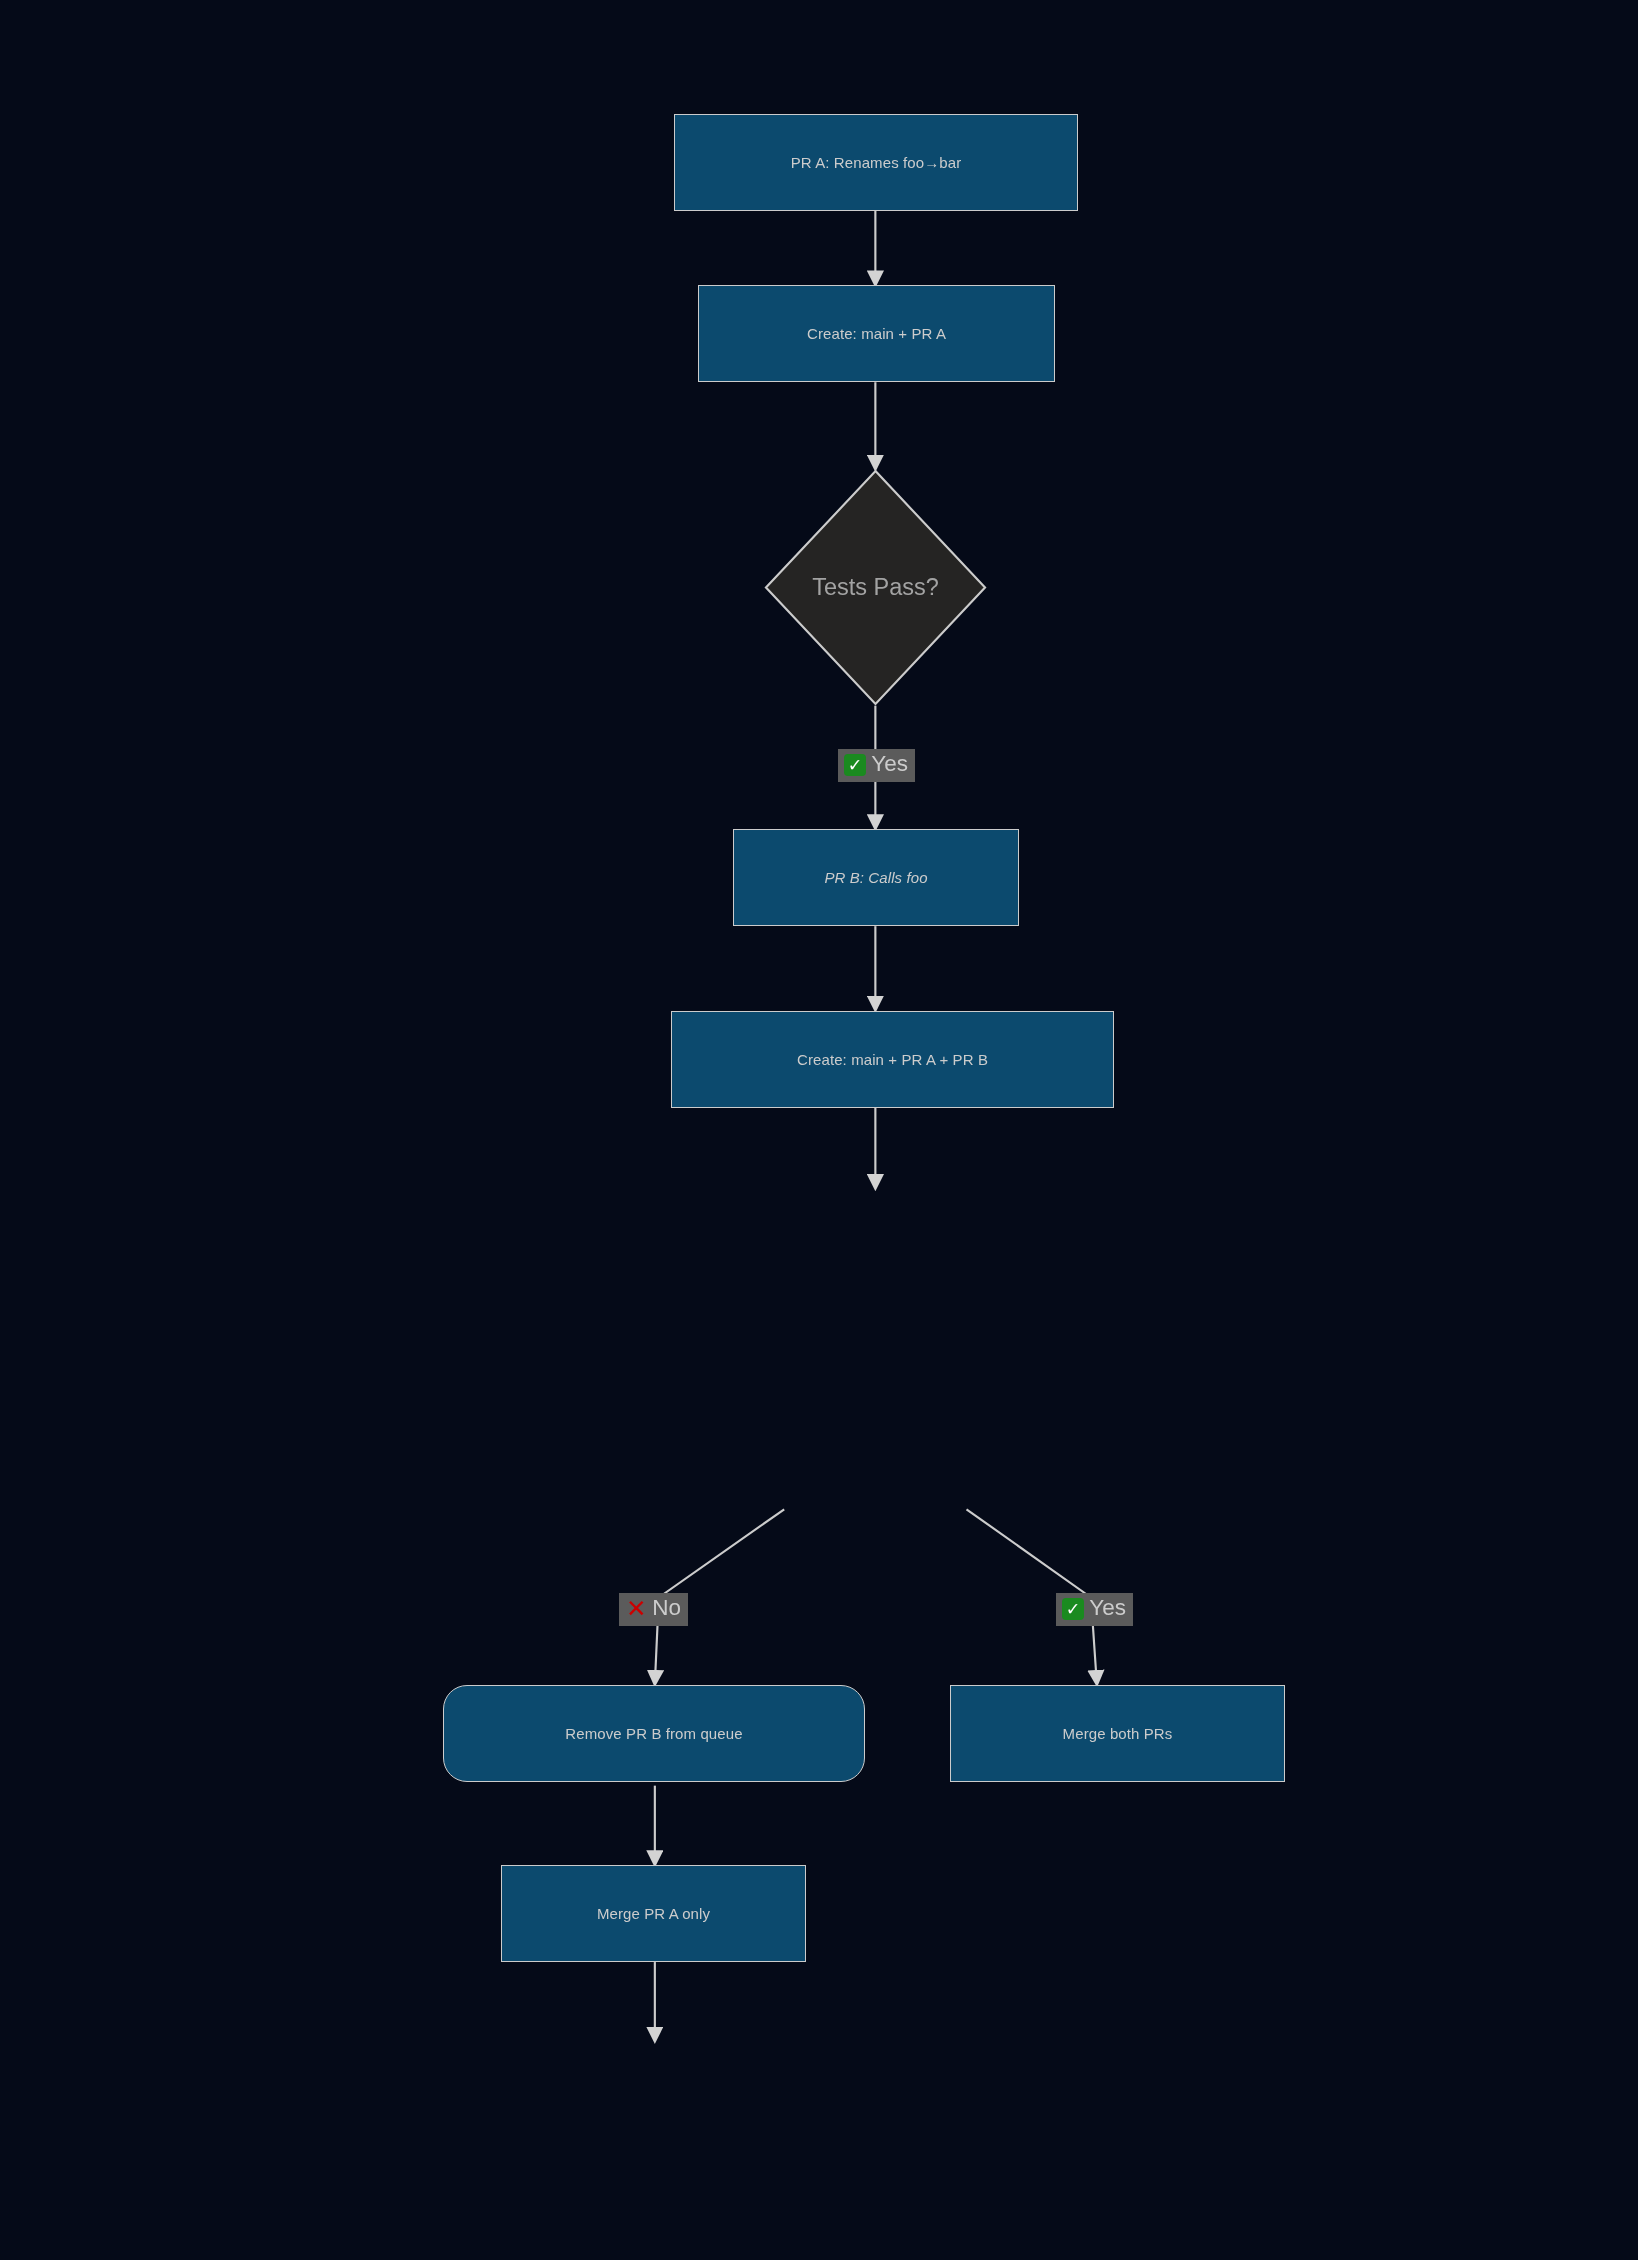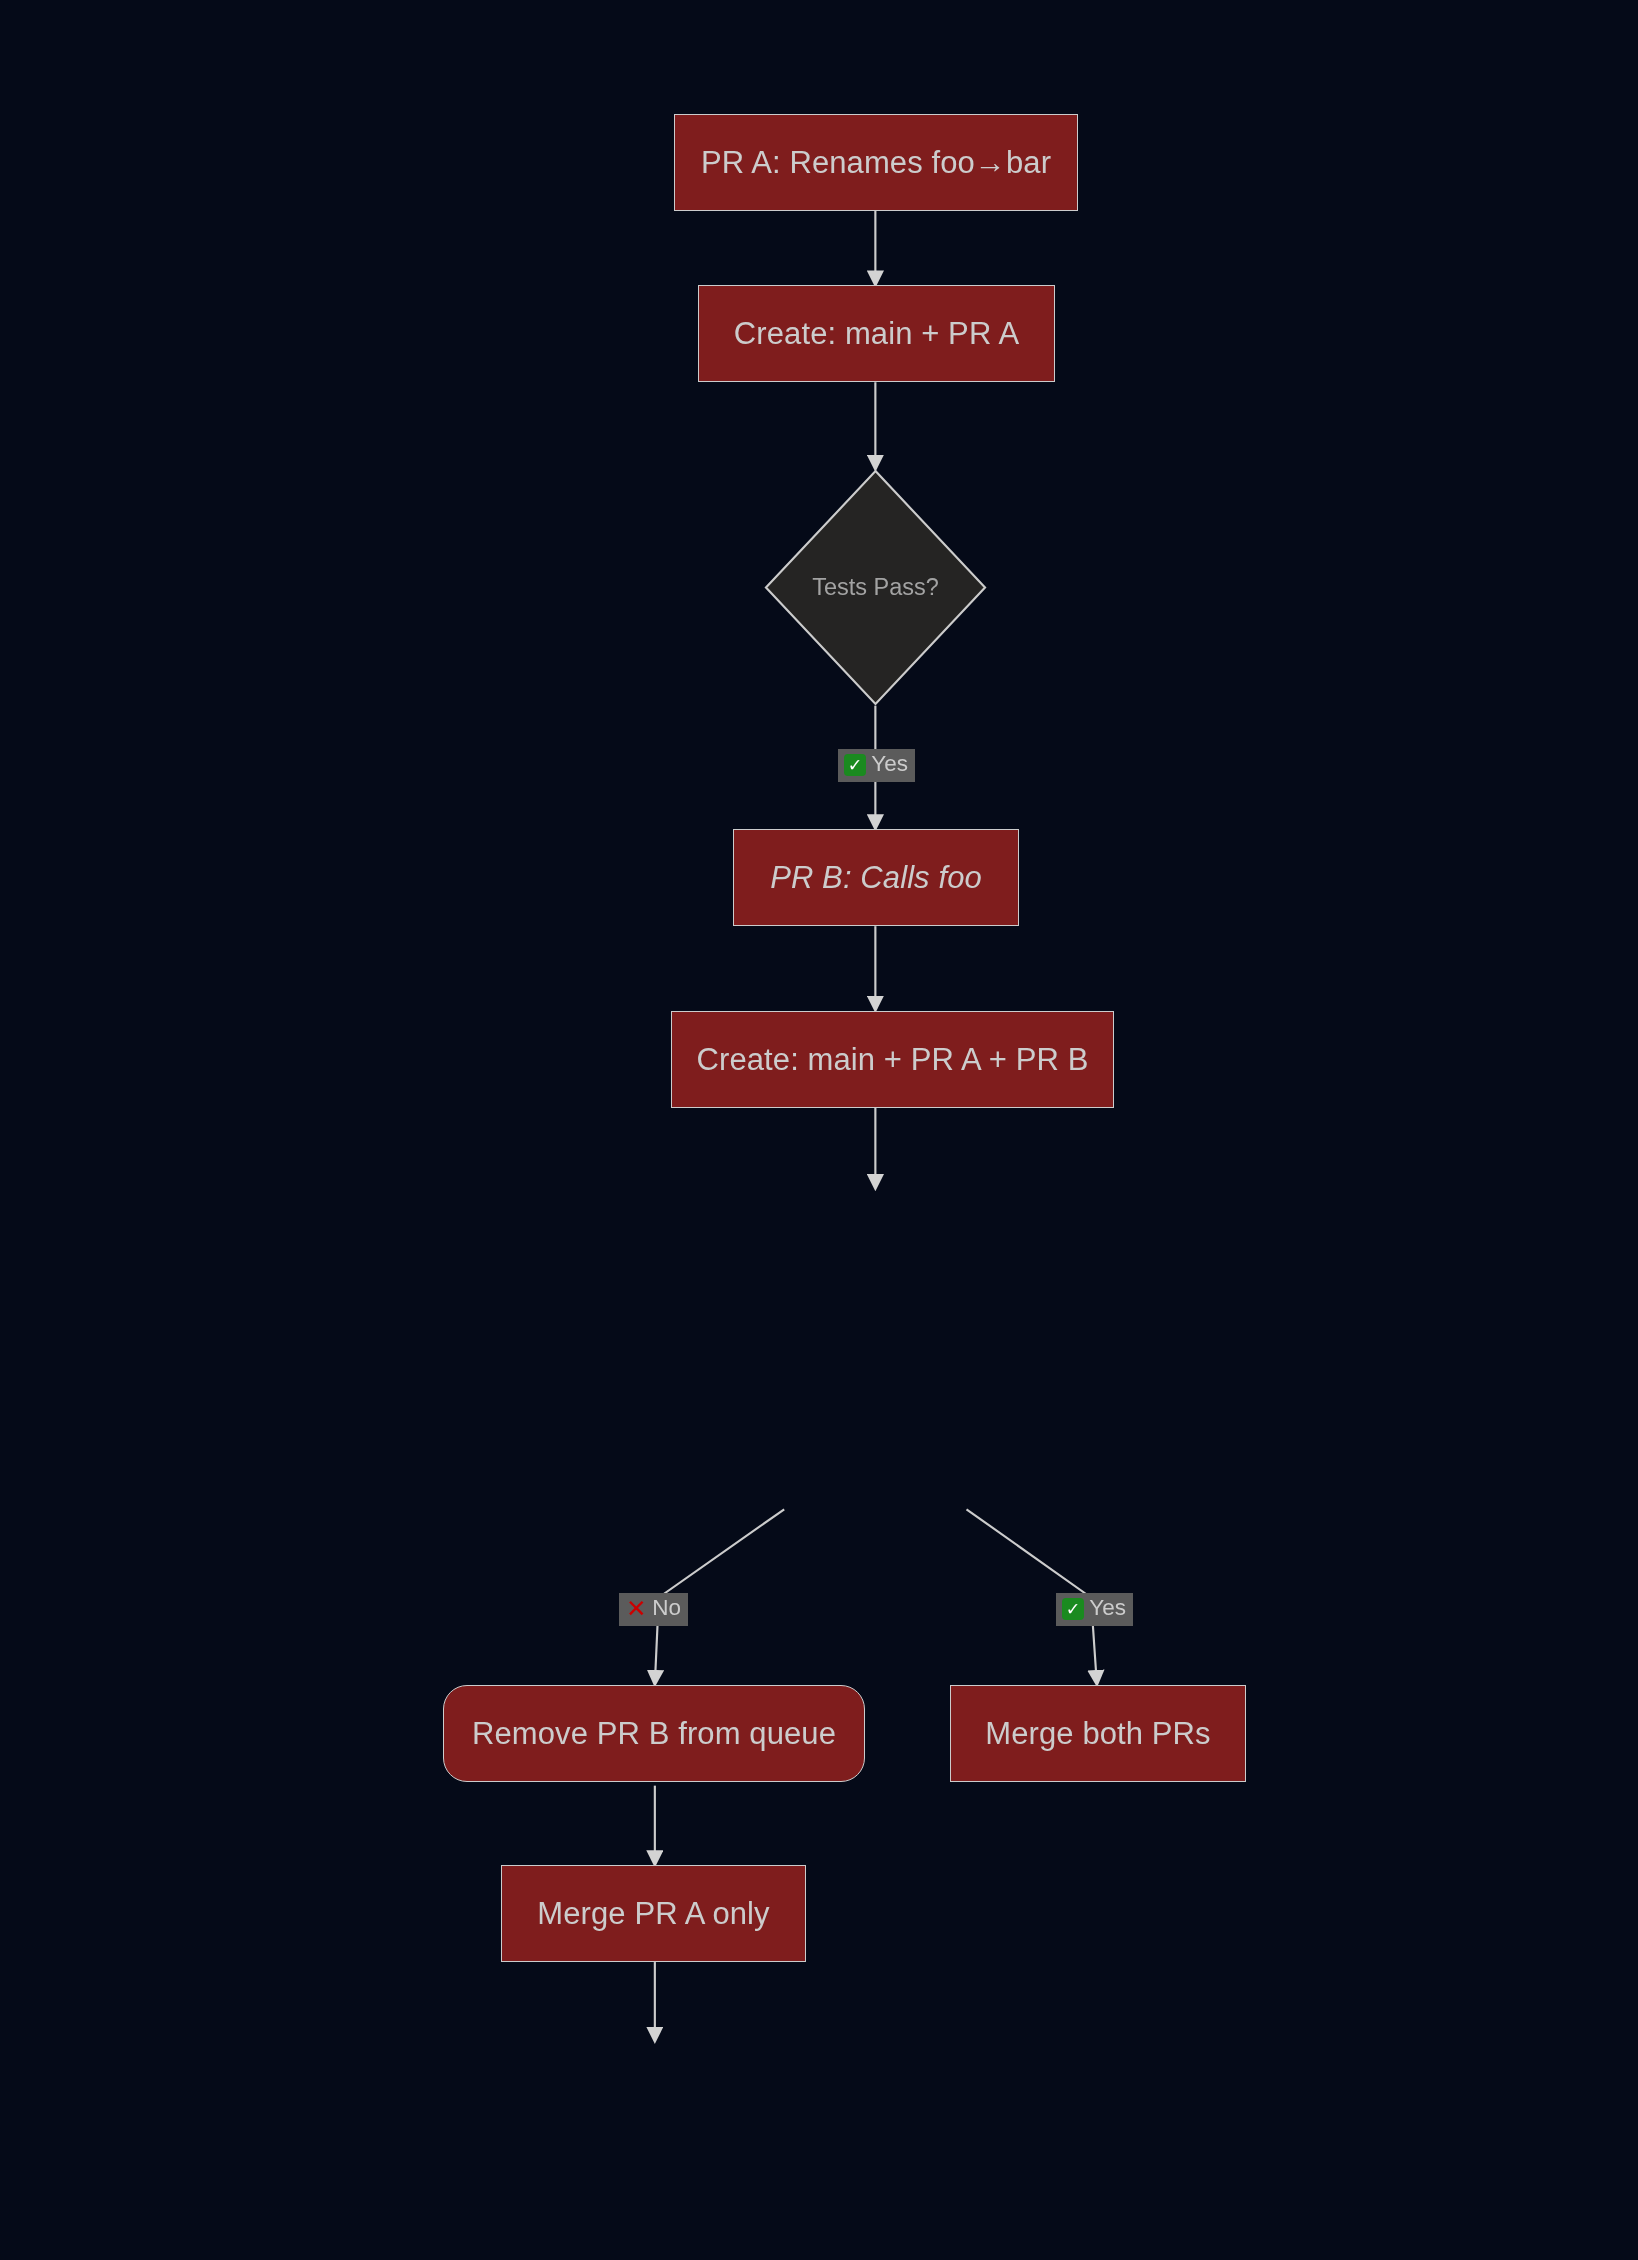--- a/index.html
+++ b/index.html
@@ -22,28 +22,28 @@
     position: absolute;
     left: 0;
     top: 0;
     width: 1639px;
     height: 2260px;
     overflow: visible;
   }
   .node {
     position: absolute;
     box-sizing: border-box;
-    background: #7f1d1d;
+    background: #0c4a6e;
     border: 1.6px solid #cccccc;
     color: #cccccc;
     display: flex;
     align-items: center;
     justify-content: center;
     text-align: center;
-    font-size: 31px;
+    font-size: 15px;
     line-height: 1.33;
     letter-spacing: 0.1px;
     white-space: pre-line;
   }
   .diamond-wrap {
     position: absolute;
   }
   .diamond-wrap svg {
     position: absolute;
     left: 0;
@@ -162,21 +162,21 @@
 
   <div class="edge-label" style="left:1056px; top:1593px;">
     <span class="badge badge-yes">✓</span>
     <span class="edge-label-text">Yes</span>
   </div>
 
   <div class="node" style="left:443px; top:1685px; width:422px; height:97px;border-radius:24px;">
     <span>Remove PR B from queue</span>
   </div>
 
-  <div class="node" style="left:950px; top:1685px; width:296px; height:97px;">
+  <div class="node" style="left:950px; top:1685px; width:335px; height:97px;">
     <span>Merge both PRs</span>
   </div>
 
   <div class="node" style="left:501px; top:1865px; width:305px; height:97px;">
     <span>Merge PR A only</span>
   </div>
 
 
 </div>
 

